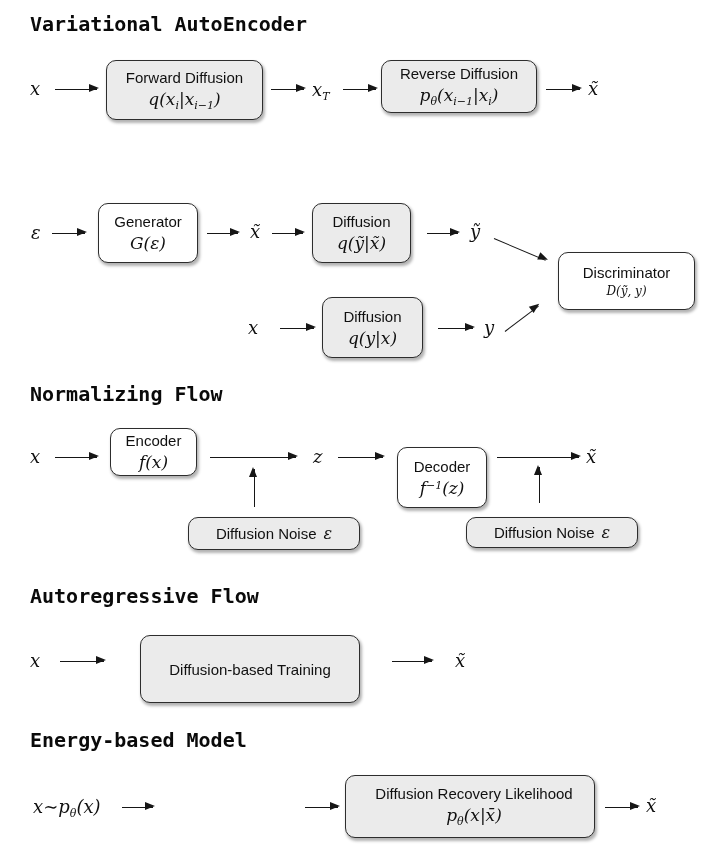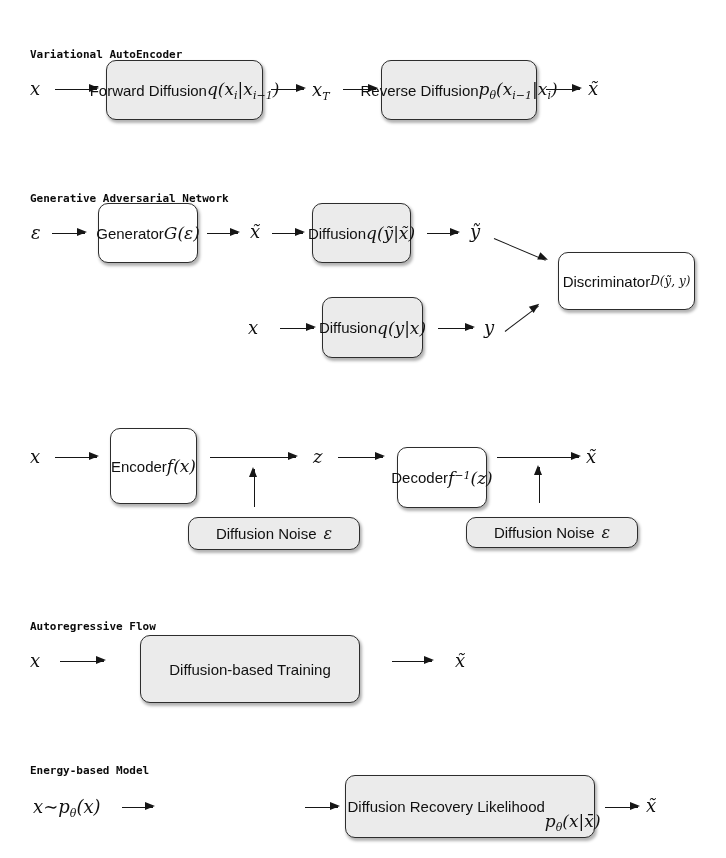--- a/index.html
+++ b/index.html
@@ -1,25 +1,25 @@
 <!DOCTYPE html>
 <html><head>
 <meta charset="utf-8">
 <style>
   html,body{margin:0;padding:0;background:#fff;}
   .canvas{position:relative;width:726px;height:858px;background:#ffffff;overflow:hidden;
           font-family:"Liberation Sans",sans-serif;color:#101010;}
   .sec-title{position:absolute;font-family:"DejaVu Sans Mono",monospace;font-weight:bold;
-             font-size:11px;color:#0a0a0a;white-space:nowrap;margin-top:36px;}
+             font-size:20px;color:#0a0a0a;white-space:nowrap;}
   .node{position:absolute;box-sizing:border-box;border:1.6px solid #2d2d2d;border-radius:10px;
         background:#ffffff;box-shadow:1.5px 2.5px 3px rgba(0,0,0,0.30);
-        display:flex;align-items:center;justify-content:center;
+        display:flex;flex-direction:column;align-items:center;justify-content:center;
         row-gap:3px;padding:3px 6px;}
   .node.gray{background:#ebebeb;}
-  .node.leftf{align-items:flex-end;padding-left:14px;}
+  .node.leftf{align-items:center;padding-left:14px;}
   .node.leftf .nt{align-self:center;}
   .nt{font-size:15px;color:#101010;white-space:nowrap;}
   .m{font-family:"DejaVu Serif",serif;font-style:italic;font-size:17px;color:#101010;white-space:nowrap;}
   .m .sub{font-size:11px;vertical-align:-4px;}
   .m .sup{font-size:11px;vertical-align:5px;}
   .lbl{position:absolute;font-size:18px;}
   .noise-row{display:flex;align-items:center;column-gap:7px;}
   .arr{position:absolute;height:0;border-top:1.9px solid #161616;transform-origin:left center;}
   .arr::after{content:"";position:absolute;right:-2px;top:-5.9px;width:0;height:0;
               border-left:10px solid #161616;border-top:4px solid transparent;border-bottom:4px solid transparent;}
@@ -36,28 +36,27 @@
   <div class="sec-title" style="left:30px;top:12px">Variational AutoEncoder</div>
   <div class="m lbl" style="left:30px;top:78px">x</div>
   <div class="arr" style="left:55px;top:89px;width:42px"></div>
   <div class="node gray" style="left:106px;top:60px;width:157px;height:60px">
     <div class="nt">Forward Diffusion</div>
     <div class="m"><span>q(x</span><span class="sub">i</span><span>|x</span><span class="sub">i−1</span><span>)</span></div>
   </div>
   <div class="arr" style="left:271px;top:89px;width:33px"></div>
   <div class="m lbl" style="left:312px;top:79px"><span>x</span><span class="sub">T</span></div>
   <div class="arr" style="left:343px;top:89px;width:33px"></div>
-  <div class="node gray" style="left:381px;top:60px;width:156px;height:60px">
+  <div class="node gray" style="left:381px;top:60px;width:156px;height:53px">
     <div class="nt">Reverse Diffusion</div>
     <div class="m"><span>p</span><span class="sub">θ</span><span>(x</span><span class="sub">i−1</span><span>|x</span><span class="sub">i</span><span>)</span></div>
   </div>
   <div class="arr" style="left:546px;top:89px;width:34px"></div>
   <div class="m lbl" style="left:588px;top:78px">x̃</div>
 
-  <div class="sec-title" style="left:30px;top:156px">Generative Adversarial Network</div>
   <div class="m lbl" style="left:31px;top:222px">ε</div>
   <div class="arr" style="left:52px;top:233px;width:33px"></div>
   <div class="node" style="left:98px;top:203px;width:100px;height:60px">
     <div class="nt">Generator</div>
     <div class="m">G(ε)</div>
   </div>
   <div class="arr" style="left:207px;top:233px;width:31px"></div>
   <div class="m lbl" style="left:250px;top:221px">x̃</div>
   <div class="arr" style="left:272px;top:233px;width:31px"></div>
   <div class="node gray" style="left:312px;top:203px;width:99px;height:60px">
@@ -74,23 +73,24 @@
   <div class="m lbl" style="left:248px;top:317px">x</div>
   <div class="arr" style="left:280px;top:328px;width:34px"></div>
   <div class="node gray" style="left:322px;top:297px;width:101px;height:61px">
     <div class="nt">Diffusion</div>
     <div class="m">q(y|x)</div>
   </div>
   <div class="arr" style="left:438px;top:328px;width:35px"></div>
   <div class="m lbl" style="left:484px;top:317px">y</div>
   <div class="arr" style="left:505px;top:331px;width:42px;transform:rotate(-37deg)"></div>
 
+  <div class="sec-title" style="left:30px;top:382px">Normalizing Flow</div>
   <div class="m lbl" style="left:30px;top:446px">x</div>
   <div class="arr" style="left:55px;top:457px;width:42px"></div>
-  <div class="node" style="left:110px;top:428px;width:87px;height:76px">
+  <div class="node" style="left:110px;top:428px;width:87px;height:48px">
     <div class="nt">Encoder</div>
     <div class="m">f(x)</div>
   </div>
   <div class="arr" style="left:210px;top:457px;width:86px"></div>
   <div class="m lbl" style="left:313px;top:446px">z</div>
   <div class="arr" style="left:338px;top:457px;width:45px"></div>
   <div class="node" style="left:397px;top:447px;width:90px;height:61px">
     <div class="nt">Decoder</div>
     <div class="m"><span>f</span><span class="sup">−1</span><span>(z)</span></div>
   </div>

